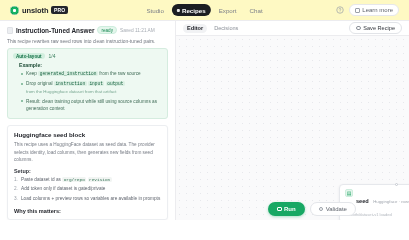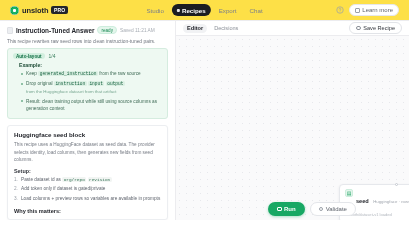--- a/index.html
+++ b/index.html
@@ -7,21 +7,21 @@
     width: 409px; height: 220px;
     font-family: "Liberation Sans", sans-serif;
     background: #ffffff;
     overflow: hidden;
   }
   .app { width: 409px; height: 220px; display: flex; flex-direction: column; background:#fbfbfc; }
 
   
   .topbar {
     height: 21px; flex: 0 0 21px;
-    background: #fde047;
+    background: #fef9c3;
     border-bottom: 1px solid #ececef;
     display: flex; align-items: center;
     padding: 0 10px;
     position: relative;
   }
   .brand { display: flex; align-items: center; gap: 3px; }
   .brand-logo {
     width: 9px; height: 9px; border-radius: 50%;
     background: radial-gradient(circle at 50% 50%, #ffffff 0 22%, #16b364 23% 55%, #0d9f57 56% 100%);
     box-shadow: 0 0 0 0.5px #cfe9da inset;

